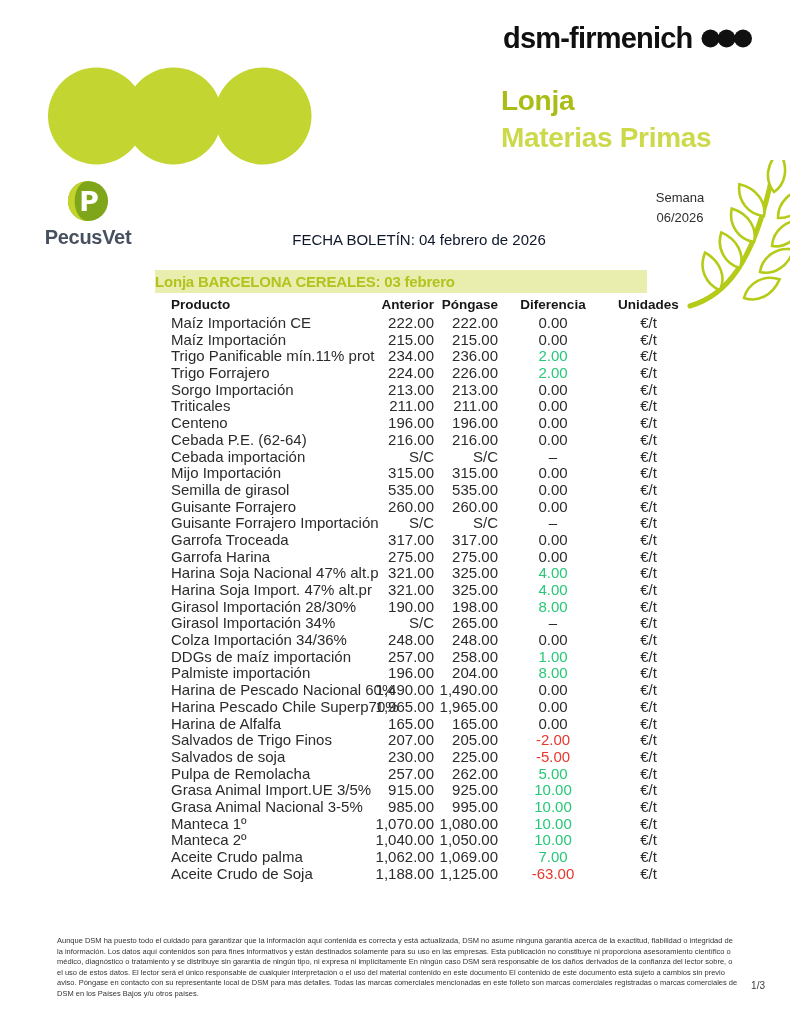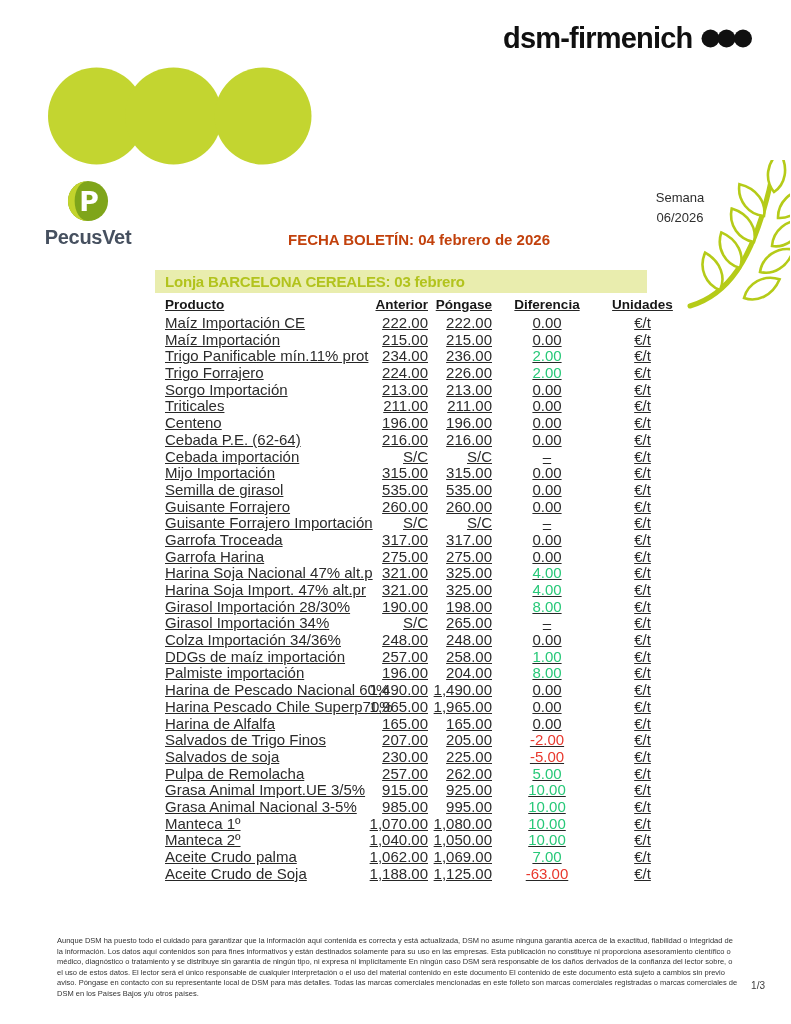--- a/index.html
+++ b/index.html
@@ -20,28 +20,28 @@
   .main-title .l1{color:var(--title1);}
   .main-title .l2{color:var(--title2);}
 
   .pecusvet{position:absolute;left:42px;top:180px;width:92px;text-align:center;}
   .pecusvet .mark{display:block;margin:0 auto 4px auto;}
   .pecusvet .pv-text{font-size:20px;font-weight:700;color:#46505f;letter-spacing:-0.3px;}
 
   .week-badge{position:absolute;left:642px;top:188px;width:76px;text-align:center;font-size:13px;line-height:20px;color:#2e2e2e;}
   .wheat{position:absolute;left:686px;top:160px;}
 
-  .fecha{position:absolute;left:155px;top:231px;width:528px;text-align:center;font-size:15px;font-weight:700;color:#c2410c;}
+  .fecha{position:absolute;left:155px;top:231px;width:528px;text-align:center;font-size:15px;font-weight:400;color:#0f172a;}
 
   
-  .section-bar{position:absolute;left:155px;top:270px;width:492px;height:23px;background:var(--bar-bg);display:flex;align-items:center;padding-left:10px;}
+  .section-bar{position:absolute;left:155px;top:270px;width:492px;height:23px;background:var(--bar-bg);display:flex;align-items:center;}
   .section-bar span{font-size:15px;font-weight:700;color:var(--bar-text);letter-spacing:-0.2px;}
 
   
-  .table{position:absolute;left:155px;top:294px;width:528px;text-decoration:underline;}
+  .table{position:absolute;left:161px;top:294px;width:528px;}
   .t-head,.t-row{display:grid;grid-template-columns:210px 63px 64px 110px 81px;align-items:center;}
   .t-head{height:20px;font-size:13.5px;font-weight:700;color:#171717;}
   .t-row{height:16.7px;font-size:15px;color:#2b2b2b;}
   .c-prod{padding-left:10px;text-align:left;white-space:nowrap;}
   .c-ant,.c-ult{text-align:right;}
   .c-dif,.c-uni{text-align:center;}
   .diff-up{color:var(--up);}
   .diff-down{color:var(--down);}
 
   
@@ -61,20 +61,24 @@
       <circle cx="42" cy="9.5" r="9" fill="#101010"></circle>
     </svg>
   </div>
 
   <svg class="circles-graphic" width="266" height="98" viewBox="0 0 266 98">
     <circle cx="48.5" cy="49" r="48.5" fill="#c3d530"></circle>
     <circle cx="125.5" cy="49" r="48.5" fill="#c3d530"></circle>
     <circle cx="215" cy="49" r="48.5" fill="#c3d530"></circle>
   </svg>
 
+  <div class="main-title">
+    <div class="l1">Lonja</div>
+    <div class="l2">Materias Primas</div>
+  </div>
 
   <div class="pecusvet">
     <svg class="mark" width="42" height="42" viewBox="0 0 44 44">
       <circle cx="22" cy="22" r="21" fill="#7fa51a"></circle>
       <path d="M22 1 A21 21 0 0 0 22 43 A14 21 0 0 1 22 1 Z" fill="#c3d42c"></path>
       <text x="23" y="32" font-size="28" font-weight="bold" fill="#ffffff" text-anchor="middle" font-family="DejaVu Sans, sans-serif">P</text>
     </svg>
     <div class="pv-text">PecusVet</div>
   </div>
 

